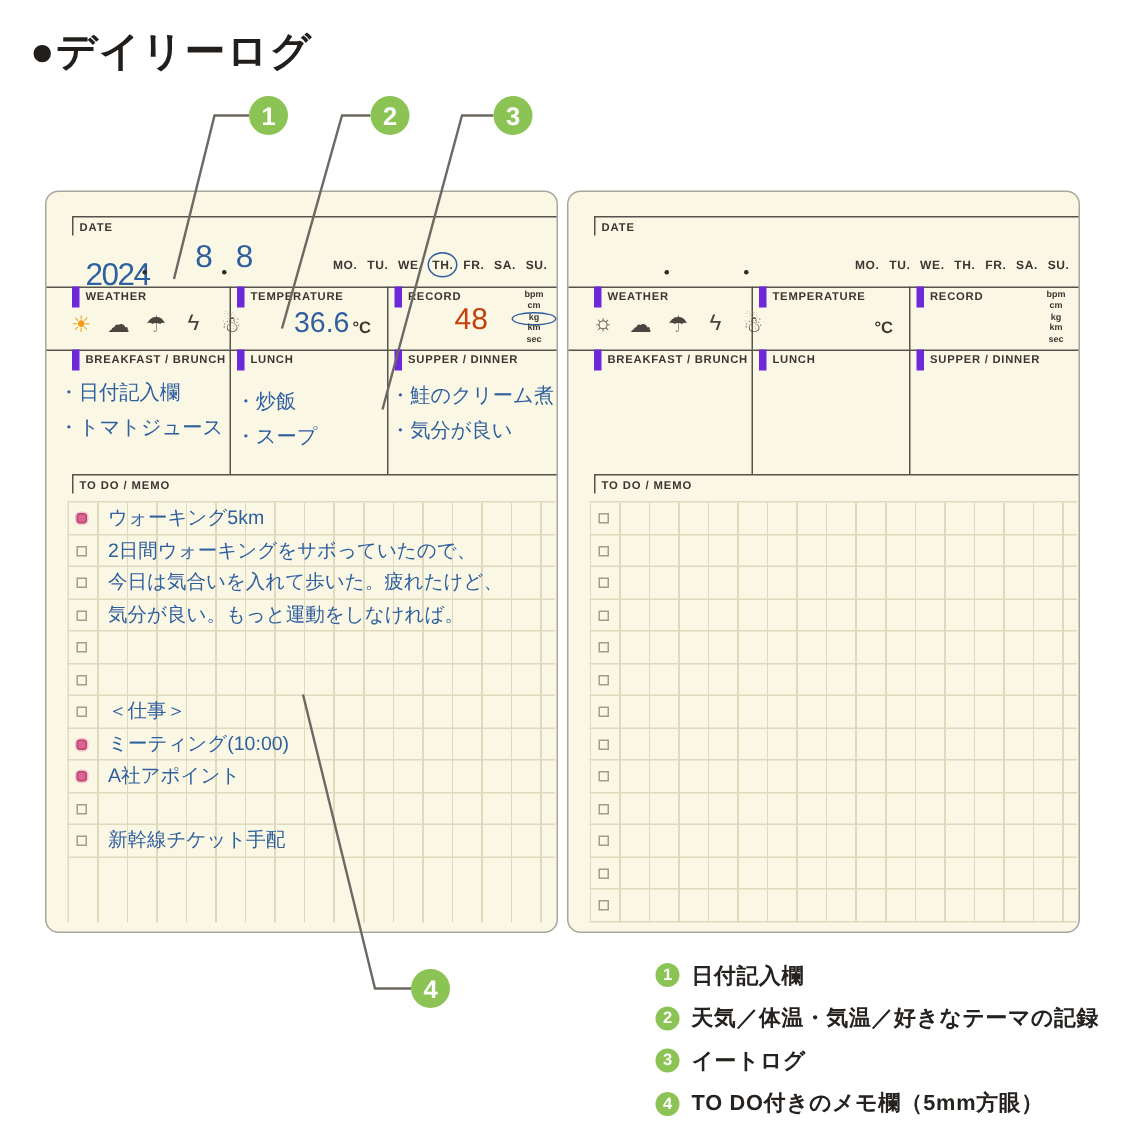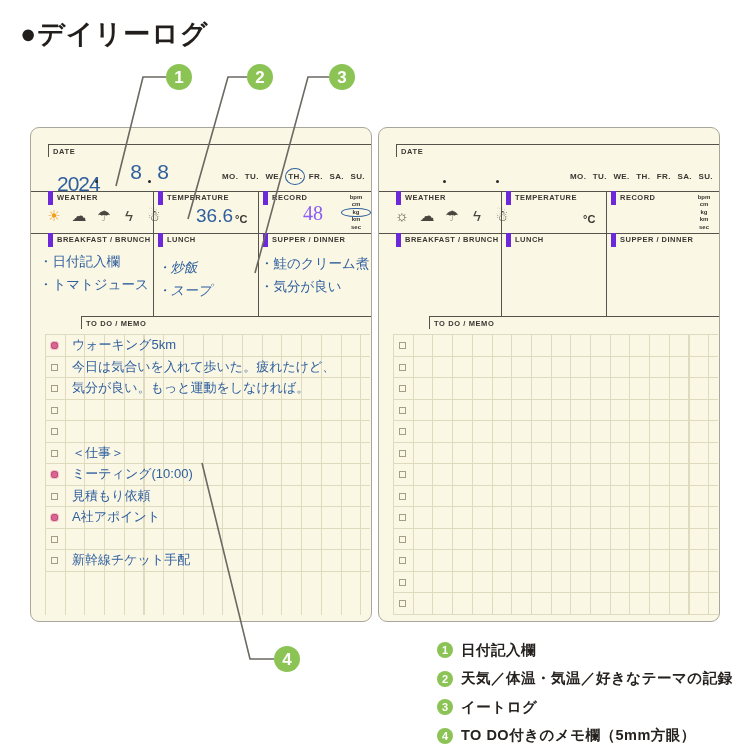--- a/index.html
+++ b/index.html
@@ -13,21 +13,21 @@
   
   .page{position:absolute;top:127px;width:342px;height:495px;background:#FBF7E5;
         border:1px solid #A9A79B;border-radius:9px;box-sizing:border-box;}
   #page-left{left:30px;}
   #page-right{left:378px;}
 
   .bracket{position:absolute;border-top:1px solid #55524C;border-left:1px solid #55524C;
            padding:2px 0 0 4px;font-size:7.5px;font-weight:bold;letter-spacing:0.6px;
            color:#3A3732;height:13px;box-sizing:border-box;}
   .date-bracket{top:16px;left:17px;right:0;}
-  .todo-bracket{top:188px;left:17px;right:0;margin-left:33px;}
+  .todo-bracket{top:188px;left:17px;right:0;}
 
   .hline{position:absolute;left:0;right:0;height:0;border-top:1px solid #56534D;}
   .vline{position:absolute;width:0;border-left:1px solid #56534D;}
 
   .col-label{position:absolute;border-left:5px solid #6d28d9;padding:2px 0 0 4px;
              font-size:7.5px;font-weight:bold;letter-spacing:0.5px;color:#3A3732;height:12px;}
 
   
   .date-dot{position:absolute;width:3px;height:3px;background:#2a2a28;border-radius:50%;top:52px;}
   .weekdays{position:absolute;right:6px;top:44px;display:flex;gap:6.5px;font-size:8px;
@@ -120,79 +120,79 @@
     <div class="col-label" style="left:232px;top:63px">RECORD</div>
     <div class="wicons">
         <span class="wicon sel">☀</span>
         <span class="wicon">☁</span>
         <span class="wicon">☂</span>
         <span class="wicon">ϟ</span>
         <span class="wicon">☃</span>
       </div>
     <span class="hw hw-temp" style="color: rgb(46, 95, 158);">36.6</span>
     <span class="celsius">°C</span>
-    <span class="hw hw-record" style="color: #8b5cf6; font-family: Liberation Serif, serif;">48</span>
+    <span class="hw hw-record" style="color: #c2410c;">48</span>
     <div class="units">
         <span class="unit">bpm</span>
         <span class="unit">cm</span>
         <span class="unit circled">kg</span>
         <span class="unit">km</span>
         <span class="unit">sec</span>
       </div>
 
     <div class="hline" style="top:105px"></div>
     <div class="vline" style="left:122px;top:105px;height:83px"></div>
     <div class="vline" style="left:227px;top:105px;height:83px"></div>
     <div class="col-label" style="left:17px;top:105px">BREAKFAST / BRUNCH</div>
     <div class="col-label" style="left:127px;top:105px">LUNCH</div>
     <div class="col-label" style="left:232px;top:105px">SUPPER / DINNER</div>
     <div class="meal-col c1 hw" style="color: rgb(46, 95, 158);">
         <div>・日付記入欄</div>
         <div>・トマトジュース</div>
       </div>
-    <div class="meal-col c2 hw" style="color: rgb(46, 95, 158); font-style: italic;">
+    <div class="meal-col c2 hw" style="color: rgb(46, 95, 158);">
         <div>・炒飯</div>
         <div>・スープ</div>
       </div>
     <div class="meal-col c3 hw" style="color: rgb(46, 95, 158);">
         <div>・鮭のクリーム煮</div>
         <div>・気分が良い</div>
       </div>
 
     <div class="bracket todo-bracket">TO DO / MEMO</div>
     <div class="todo-grid">
         <div class="todo-row">
           <span class="cb checked"></span>
           <span class="todo-text hw" style="color: rgb(46, 95, 158);">ウォーキング5km</span>
         </div>
         <div class="todo-row">
           <span class="cb"></span>
+          <span class="todo-text hw" style="color: rgb(46, 95, 158);">2日間ウォーキングをサボっていたので、</span>
+        </div>
+        <div class="todo-row">
+          <span class="cb"></span>
           <span class="todo-text hw" style="color: rgb(46, 95, 158);">今日は気合いを入れて歩いた。疲れたけど、</span>
         </div>
         <div class="todo-row">
           <span class="cb"></span>
           <span class="todo-text hw" style="color: rgb(46, 95, 158);">気分が良い。もっと運動をしなければ。</span>
         </div>
         <div class="todo-row">
           <span class="cb"></span>
         </div>
         <div class="todo-row">
           <span class="cb"></span>
         </div>
         <div class="todo-row">
           <span class="cb"></span>
           <span class="todo-text hw" style="color: rgb(46, 95, 158);">＜仕事＞</span>
         </div>
         <div class="todo-row">
           <span class="cb checked"></span>
           <span class="todo-text hw" style="color: rgb(46, 95, 158);">ミーティング(10:00)</span>
-        </div>
-        <div class="todo-row">
-          <span class="cb"></span>
-          <span class="todo-text hw" style="color: rgb(46, 95, 158);">見積もり依頼</span>
         </div>
         <div class="todo-row">
           <span class="cb checked"></span>
           <span class="todo-text hw" style="color: rgb(46, 95, 158);">A社アポイント</span>
         </div>
         <div class="todo-row">
           <span class="cb"></span>
         </div>
         <div class="todo-row">
           <span class="cb"></span>

